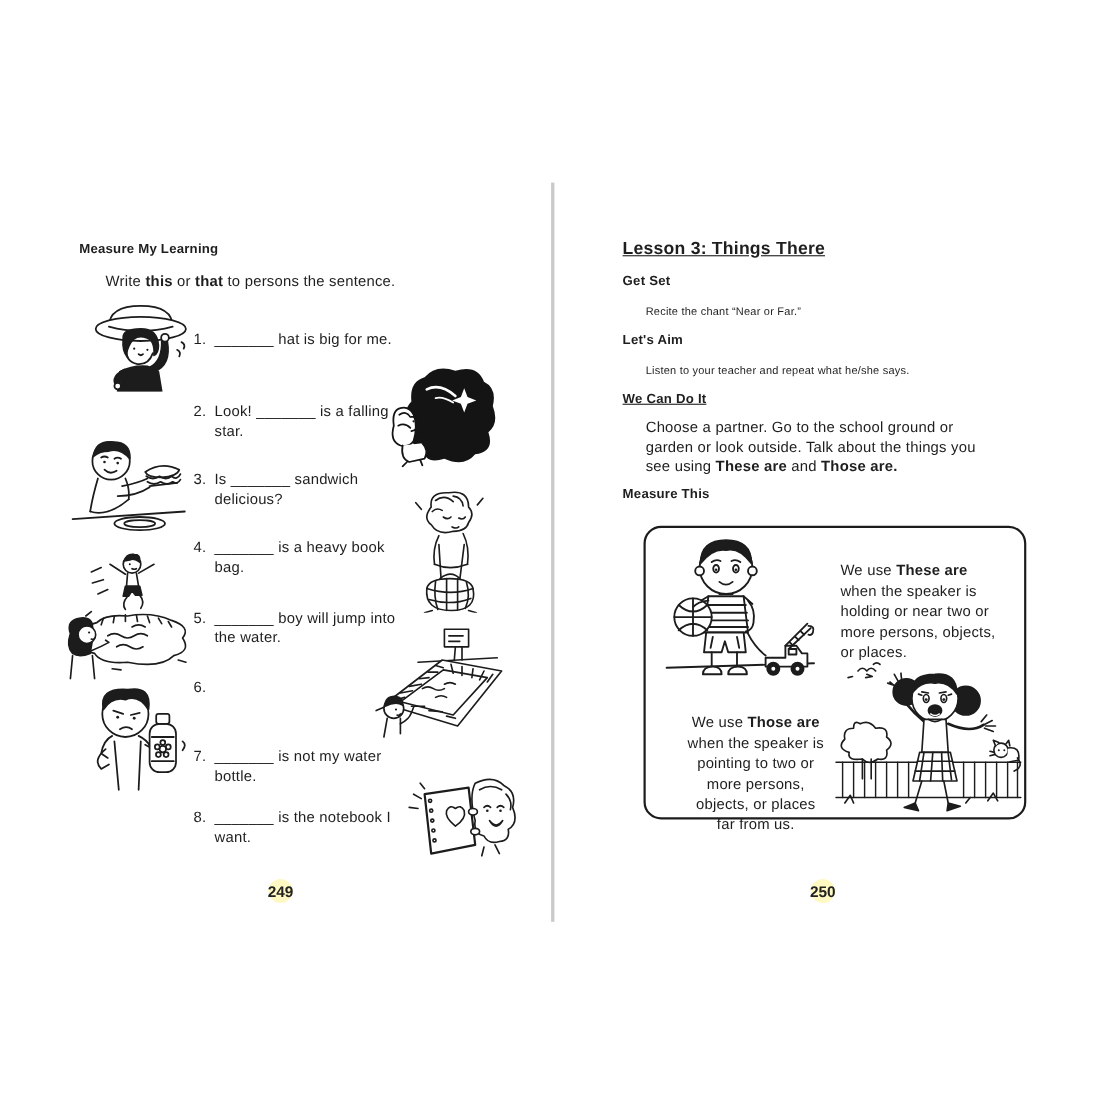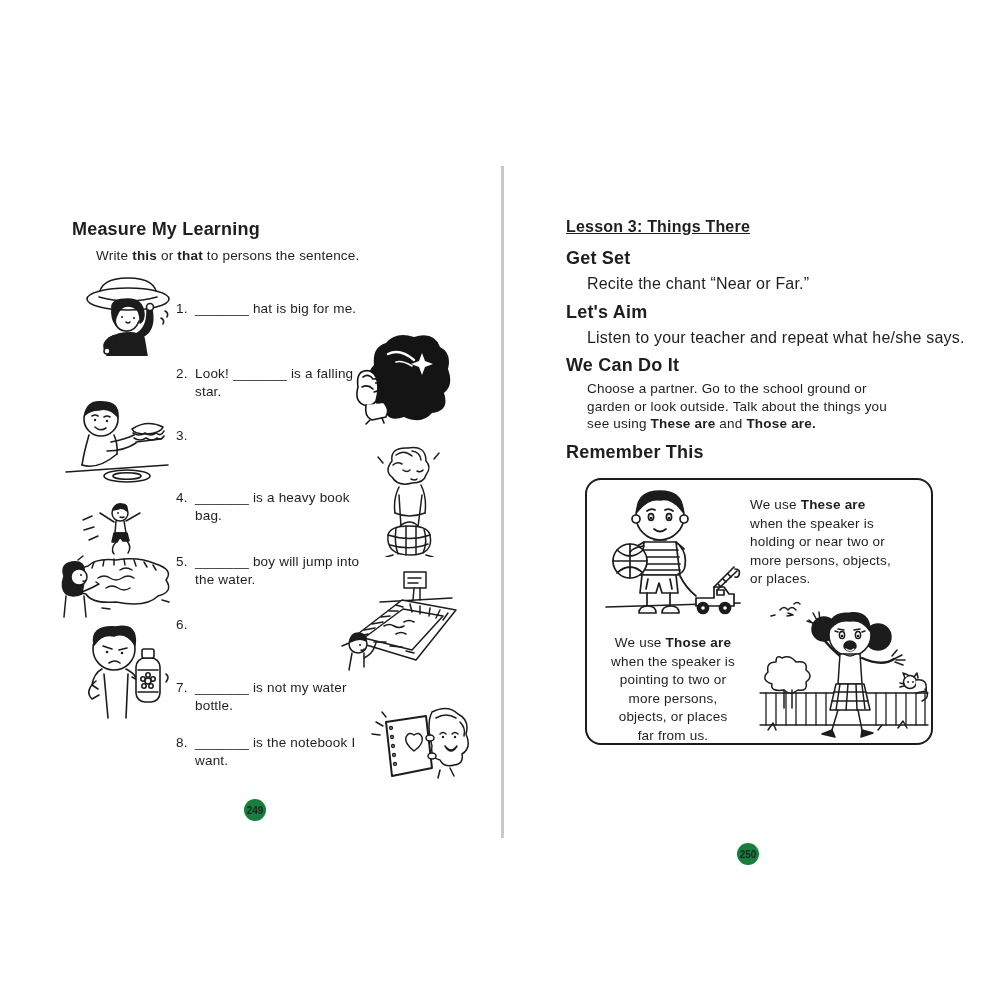--- a/index.html
+++ b/index.html
@@ -1,28 +1,28 @@
 <!DOCTYPE html>
 <html><head>
 <meta charset="utf-8">
 <style>
   html,body{margin:0;padding:0;}
   body{width:1006px;height:1006px;background:#ffffff;font-family:"Liberation Sans",sans-serif;color:#1e1e1e;}
   .sheet{position:relative;width:1006px;height:1006px;background:#fff;overflow:hidden;}
   .abs{position:absolute;}
   .divider{position:absolute;left:501px;top:166px;width:3px;height:672px;background:#c9c9c9;}
-  .h1{font-size:18px;font-weight:bold;letter-spacing:.2px;}
+  .h1{font-size:12px;font-weight:bold;letter-spacing:.2px;}
   .lesson{font-size:16px;font-weight:bold;letter-spacing:.2px;}
-  .body-t{font-size:16px;letter-spacing:.2px;line-height:17px;white-space:nowrap;}
+  .body-t{font-size:10px;letter-spacing:.2px;line-height:17px;white-space:nowrap;}
   .para{font-size:13.5px;letter-spacing:.2px;line-height:17.5px;}
   .item{position:absolute;left:176px;display:flex;font-size:13.5px;line-height:18px;letter-spacing:.2px;}
   .item .num{width:19px;flex:none;}
-  .boxpara{position:absolute;font-size:13.5px;letter-spacing:.2px;line-height:18.5px;margin:2px;}
+  .boxpara{position:absolute;font-size:13.5px;letter-spacing:.2px;line-height:18.5px;margin:16px;}
   .rbox{position:absolute;left:585px;top:478px;width:348px;height:267px;border:2px solid #1c1c1c;border-radius:16px;box-sizing:border-box;background:#fff;}
-  .badge{position:absolute;width:22px;height:22px;border-radius:50%;background:#15803d;color:#222;font-size:10px;font-weight:bold;display:flex;align-items:center;justify-content:center;}
+  .badge{position:absolute;width:22px;height:22px;border-radius:50%;background:#fef9c3;color:#222;font-size:14px;font-weight:bold;display:flex;align-items:center;justify-content:center;}
   svg{display:block;}
   b{font-weight:bold;}
 </style>
 </head>
 <body>
 
 <div class="sheet">
 
   <div class="divider"></div>
 
@@ -35,20 +35,21 @@
     <div class="item" style="top:300px;">
       <span class="num">1.</span>
       <span class="txt" style="width:230px;">_______ hat is big for me.</span>
     </div>
     <div class="item" style="top:365px;">
       <span class="num">2.</span>
       <span class="txt" style="width:180px;">Look! _______ is a falling star.</span>
     </div>
     <div class="item" style="top:427px;">
       <span class="num">3.</span>
+      <span class="txt" style="width:160px;">Is _______ sandwich delicious?</span>
     </div>
     <div class="item" style="top:489px;">
       <span class="num">4.</span>
       <span class="txt" style="width:185px;">_______ is a heavy book bag.</span>
     </div>
     <div class="item" style="top:553px;">
       <span class="num">5.</span>
       <span class="txt" style="width:165px;">_______ boy will jump into the water.</span>
     </div>
     <div class="item" style="top:616px;">
@@ -237,24 +238,24 @@
   <div>
 
     <div class="abs lesson" style="left:566px;top:218px;text-decoration:underline;">Lesson 3: Things There</div>
 
     <div class="abs h1" style="left:566px;top:248px;">Get Set</div>
     <div class="abs body-t" style="left:587px;top:275px;">Recite the chant “Near or Far.”</div>
 
     <div class="abs h1" style="left:566px;top:302px;">Let's Aim</div>
     <div class="abs body-t" style="left:587px;top:329px;">Listen to your teacher and repeat what he/she says.</div>
 
-    <div class="abs h1" style="left:566px;top:355px;">We Can Do It</div>
+    <div class="abs h1" style="left:566px;top:355px;text-decoration:underline;">We Can Do It</div>
     <div class="abs para" style="left:587px;top:380px;width:312px;"><span>Choose a partner. Go to the school ground or garden or look outside. Talk about the things you see using </span><b>These are</b><span> and </span><b>Those are.</b></div>
 
-    <div class="abs h1" style="left:566px;top:442px;">Remember This</div>
+    <div class="abs h1" style="left:566px;top:442px;">Measure This</div>
 
     <div class="rbox"></div>
 
     <svg class="abs" style="left:604px;top:486px;" width="138" height="138" viewBox="0 0 138 138">
       <g stroke="#1c1c1c" stroke-width="1.7" fill="none" stroke-linecap="round" stroke-linejoin="round">
         <path d="M2 121 L136 117"></path>
         <circle cx="56" cy="30" r="24" fill="#fff"></circle>
         <path d="M33 26 Q33 5 56 5 Q79 5 79 26 Q68 11 56 14 Q44 12 33 26 Z" fill="#1c1c1c"></path>
         <circle cx="32" cy="33" r="4" fill="#fff"></circle>
           <circle cx="80" cy="33" r="4" fill="#fff"></circle>
@@ -328,16 +329,16 @@
         <path d="M86 58 q6 4 12 0"></path>
         <path d="M78 88 L72 114 L112 114 L106 88 Z" fill="#fff"></path>
         <path d="M82 88 L78 114 M90 88 L88 114 M98 88 L99 114 M104 89 L107 113"></path>
         <path d="M76 96 H108 M74 105 H110"></path>
         <path d="M80 114 L74 134 M100 114 L104 134"></path>
         <path d="M74 134 l-10 4 l13 3 Z" fill="#1c1c1c"></path>
         <path d="M104 134 l11 3 l-12 4 Z" fill="#1c1c1c"></path>
       </g>
     </svg>
 
-    <div class="badge" style="left:737px;top:799px;margin-top:44px;">250</div>
+    <div class="badge" style="left:737px;top:799px;">250</div>
   </div>
 
 </div>
 
 </body></html>

